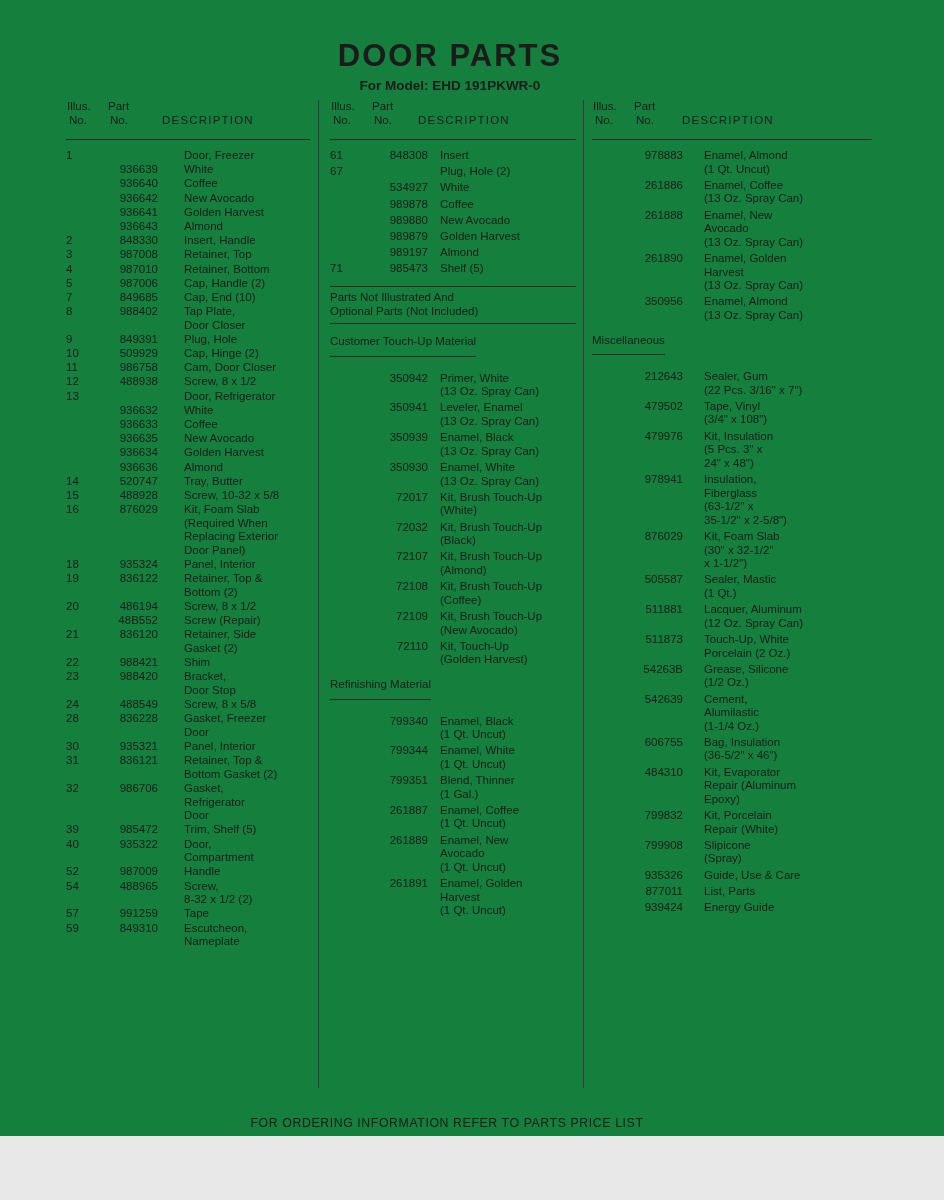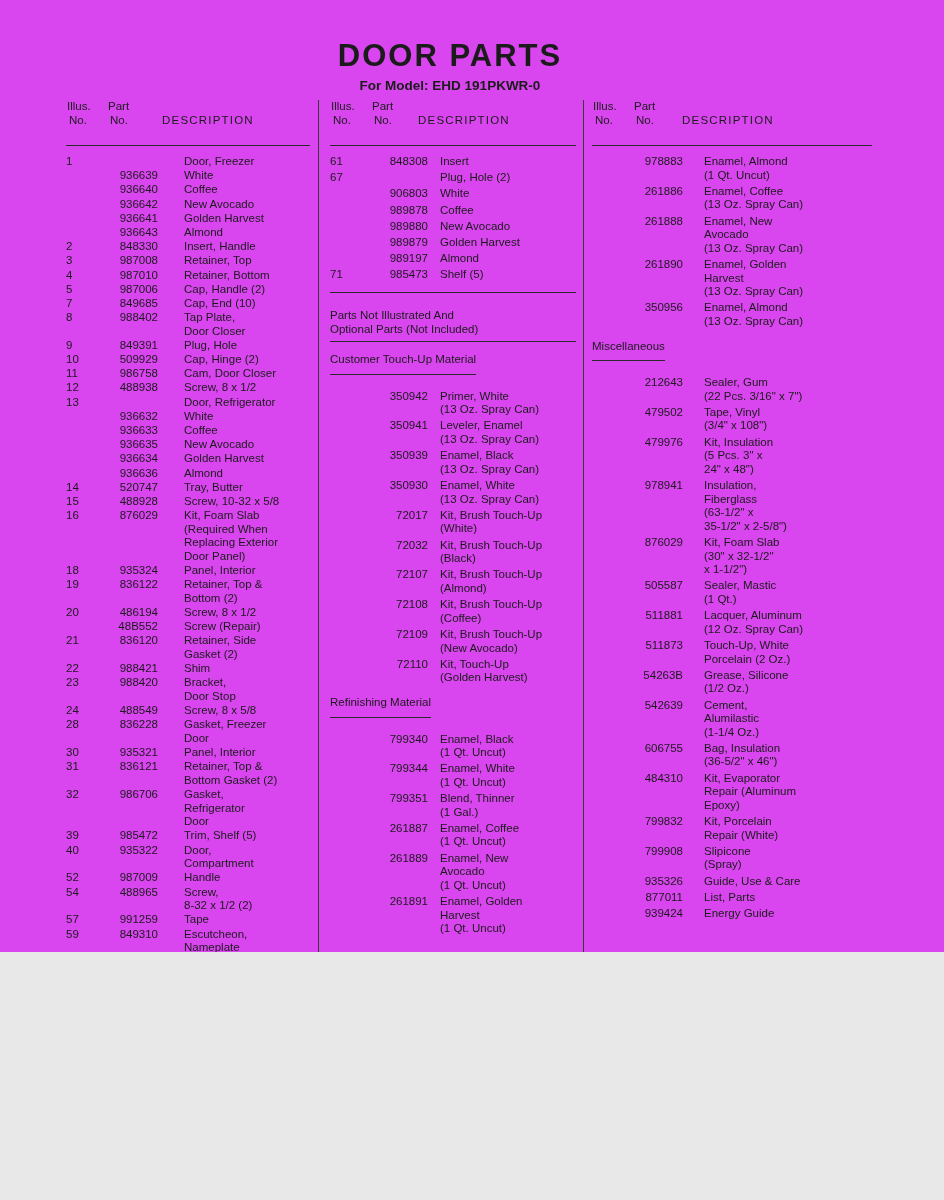--- a/index.html
+++ b/index.html
@@ -1,20 +1,20 @@
 <!DOCTYPE html>
 <html><head>
 <meta charset="utf-8">
 <style>
   html,body { margin:0; padding:0; background:#e8e8e8; }
   .page {
     position:relative;
-    width:944px; height:952px;
+    width:944px; height:1136px;
     margin:0 auto;
-    background:#d946ef;
+    background:#15803d;
     font-family:"Liberation Sans", sans-serif;
     color:#1b1b1b;
     overflow:hidden;
   }
   .doc-title {
     position:absolute; top:38px; left:0; width:900px;
     text-align:center;
     font-size:31px; font-weight:700; letter-spacing:2px;
   }
   .doc-subtitle {
@@ -30,39 +30,39 @@
   .vdiv-2 { left:583px; }
 
   .col {
     position:absolute; top:100px;
     font-size:11.5px; line-height:13.6px;
   }
   .col-1 { left:66px;  width:244px; --illus-w:34px; --part-right:92px;  --desc-left:118px; --row-gap:0.6px; }
   .col-2 { left:330px; width:246px; --illus-w:30px; --part-right:98px;  --desc-left:110px; --row-gap:2.6px; }
   .col-3 { left:592px; width:280px; --illus-w:12px; --part-right:91px;  --desc-left:112px; --row-gap:2.6px; }
 
-  .col-header { border-bottom:1.6px solid #2a2a2a; padding-bottom:17px; }
+  .col-header { border-bottom:1.6px solid #2a2a2a; padding-bottom:11px; }
   .ch-line1, .ch-line2 { position:relative; height:14px; }
   .ch-illus { position:absolute; left:1px; }
   .ch-part  { position:absolute; left:42px; }
   .ch-no1   { position:absolute; left:3px; }
   .ch-no2   { position:absolute; left:44px; }
   .ch-desc  { position:absolute; left:calc(var(--desc-left) - 22px); letter-spacing:1.2px; }
 
   .col-body { margin-top:9px; }
   .rows-block { margin:0 0 2px 0; }
   .prow { display:flex; margin-bottom:var(--row-gap); }
   .c-illus { flex:0 0 auto; width:var(--illus-w); }
   .c-part  { flex:0 0 auto; width:calc(var(--part-right) - var(--illus-w)); text-align:right; }
   .c-desc  { flex:1; padding-left:calc(var(--desc-left) - var(--part-right)); white-space:pre-line; }
 
   .note-box {
     border-top:1.4px solid #2a2a2a;
     border-bottom:1.4px solid #2a2a2a;
-    padding:16px 0 5px;
+    padding:4px 0 5px;
     margin:10px 0 11px;
     white-space:pre-line;
   }
   .heading-wrap { margin:11px 0 15px; }
   .section-heading {
     display:inline-block;
     border-bottom:1.1px solid #2a2a2a;
     padding-bottom:7px;
   }
 
@@ -366,21 +366,21 @@
             <span class="c-part">848308</span>
             <span class="c-desc">Insert</span>
           </div>
           <div class="prow">
             <span class="c-illus">67</span>
             <span class="c-part"></span>
             <span class="c-desc">Plug, Hole (2)</span>
           </div>
           <div class="prow">
             <span class="c-illus"></span>
-            <span class="c-part">906803</span>
+            <span class="c-part">534927</span>
             <span class="c-desc">White</span>
           </div>
           <div class="prow">
             <span class="c-illus"></span>
             <span class="c-part">989878</span>
             <span class="c-desc">Coffee</span>
           </div>
           <div class="prow">
             <span class="c-illus"></span>
             <span class="c-part">989880</span>

